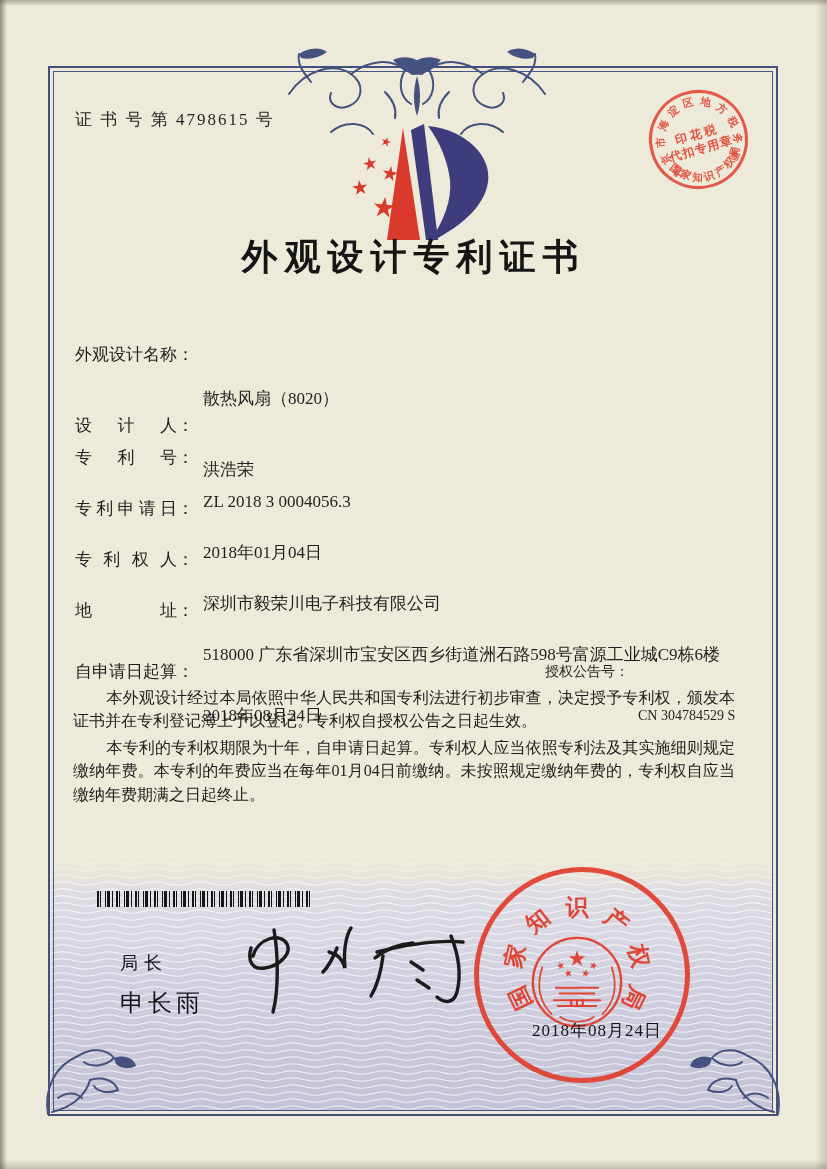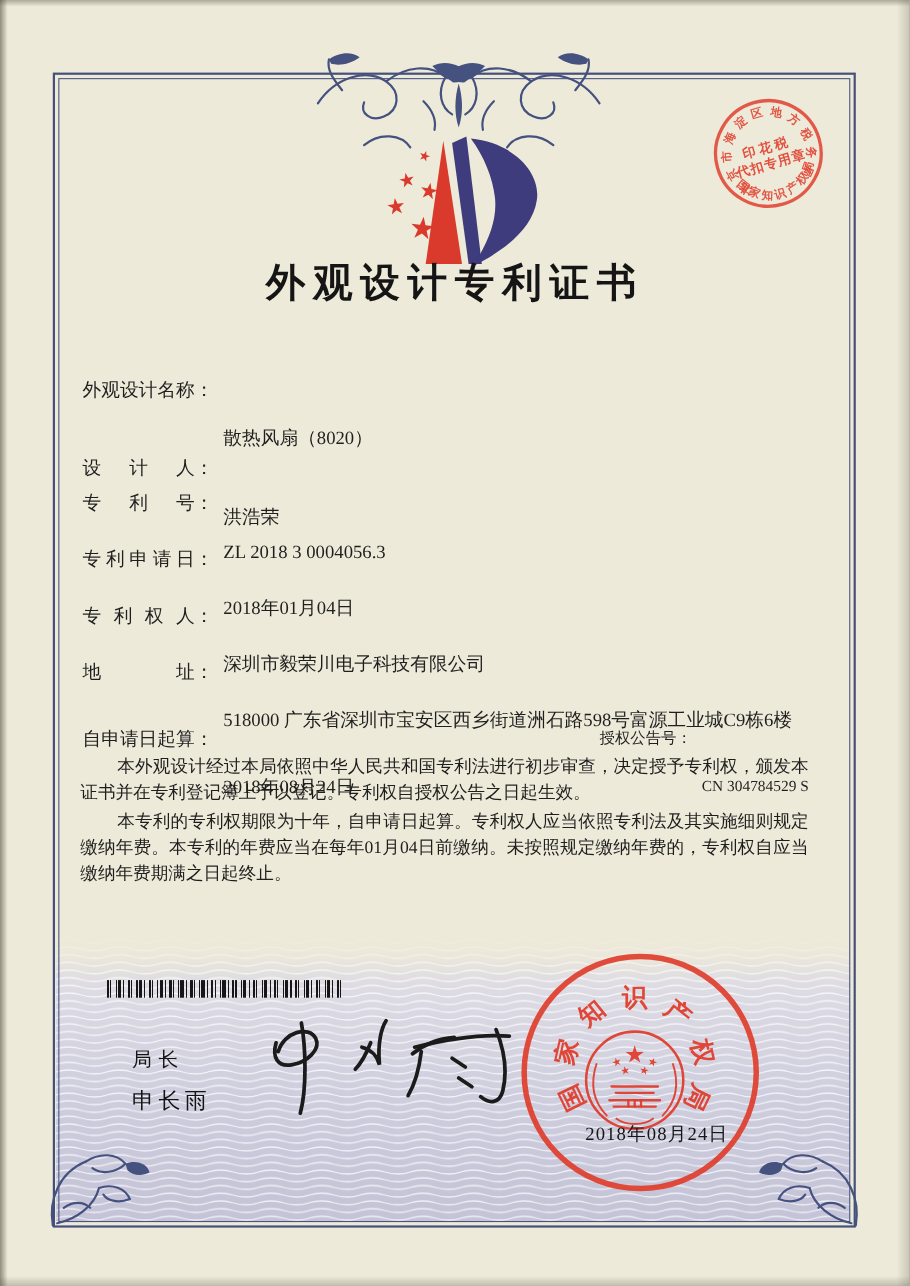--- a/index.html
+++ b/index.html
@@ -41,21 +41,21 @@
   }
   .body-text p{margin:0 0 3px 0;text-indent:2.1em;}
   .barcode{
     position:absolute;left:97px;top:891px;width:214px;height:16px;z-index:3;
     background:repeating-linear-gradient(90deg,
       #161616 0 2px,transparent 2px 3px,#161616 3px 4px,transparent 4px 8px,
       #161616 8px 9px,transparent 9px 10px,#161616 10px 13px,transparent 13px 15px,
       #161616 15px 16px,transparent 16px 19px);
   }
   .director-title{position:absolute;left:120px;top:951px;font-size:18px;letter-spacing:6px;color:#141414;z-index:3;}
-  .director-name{position:absolute;left:120px;top:987px;font-size:20px;letter-spacing:4px;color:#141414;z-index:3;}
+  .director-name{position:absolute;left:120px;top:987px;font-size:24px;letter-spacing:4px;color:#141414;z-index:3;}
   .signature{position:absolute;left:225px;top:918px;z-index:4;}
   .seal{position:absolute;left:495px;top:888px;width:164px;height:164px;z-index:3;}
   .seal-ring{position:absolute;left:-21px;top:-21px;width:206px;height:206px;border:5px solid rgba(223,58,40,.9);border-radius:50%;}
   .seal-arc{position:absolute;left:0;top:0;width:164px;height:164px;}
   .seal-arc span{font-weight:bold;font-size:23px;color:rgba(223,58,40,.92);}
   .seal-emblem{position:absolute;left:34px;top:46px;}
   .seal-date{position:absolute;left:487px;top:1019px;width:220px;text-align:center;font-size:17px;letter-spacing:1px;color:#161616;z-index:4;}
   .stamp{position:absolute;left:641px;top:82px;width:115px;height:115px;transform:rotate(-16deg);z-index:3;}
   .stamp-ring{position:absolute;left:8px;top:8px;width:93px;height:93px;border:3px solid rgba(224,64,47,.85);border-radius:50%;}
   .stamp-arc{position:absolute;left:0;top:0;width:115px;height:115px;}
@@ -128,20 +128,21 @@
     <g stroke="#45517f" fill="none" stroke-width="2" stroke-linecap="round">
       <path d="M8,78 C4,54 14,30 38,20"></path>
       <path d="M12,76 C30,72 46,60 50,44"></path>
       <path d="M38,20 C50,12 66,12 74,22 C66,30 52,32 44,26"></path>
       <path d="M50,44 C62,40 74,44 78,54 C68,58 58,56 54,50"></path>
       <path d="M18,62 C26,56 36,56 42,62"></path>
       <path d="M74,22 C84,18 94,22 96,30 C88,34 80,32 76,28 Z" fill="#45517f" stroke="none"></path>
     </g>
   </svg>
 
+  <div class="cert-no">证 书 号 第 4798615 号</div>
 
   <svg class="logo" width="160" height="120" viewBox="0 0 160 120">
     <defs>
       <path id="st" d="M0,-1 L0.225,-0.31 0.951,-0.31 0.364,0.118 0.588,0.809 0,0.382 -0.588,0.809 -0.364,0.118 -0.951,-0.31 -0.225,-0.31 Z"></path>
     </defs>
     <polygon points="63,6 80,118 47,118" fill="#d93a2b"></polygon>
     <polygon points="84,2 98,118 86,118 71,8" fill="#3e3c7c"></polygon>
     <path d="M88,4 C128,8 152,36 148,60 C144,88 114,108 90,120 C104,98 112,78 110,58 C108,40 100,20 88,4 Z" fill="#3e3c7c"></path>
     <use href="#st" transform="translate(46,20) scale(5) rotate(18)" fill="#d93a2b"></use>
     <use href="#st" transform="translate(30,42) scale(7) rotate(-12)" fill="#d93a2b"></use>

